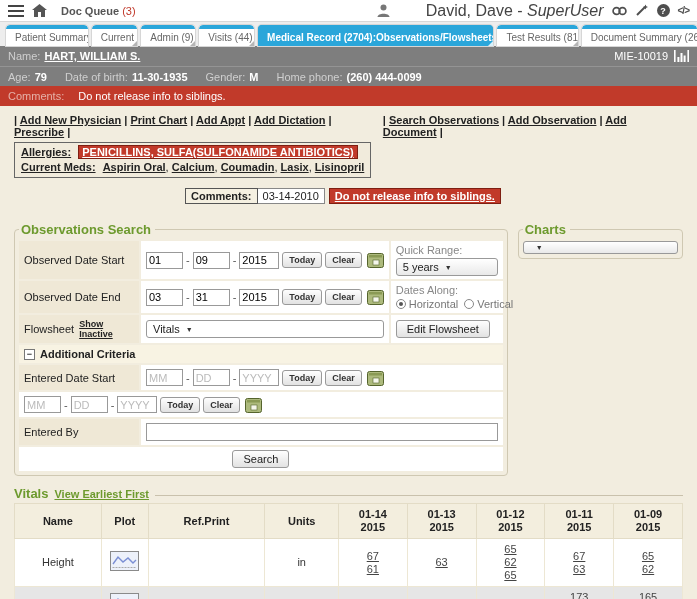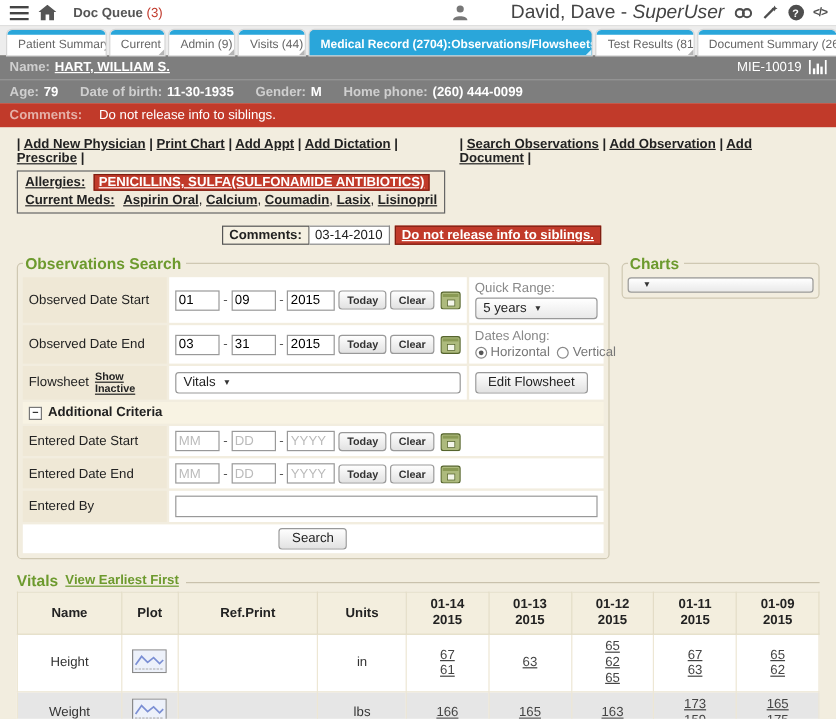--- a/index.html
+++ b/index.html
@@ -32,21 +32,21 @@
   .tab::before { content:''; position:absolute; top:0; left:0; right:0; height:4px;
     background:var(--accent,#2AA6DA); border-radius:4px 4px 0 0; }
   .tab.fold::after { content:''; position:absolute; bottom:0; right:0;
     border-left:5px solid transparent; border-bottom:5px solid #B5B5B5; }
   .tab.active { background:var(--accent,#2AA6DA); color:#FFF; font-weight:bold; }
   .tab.active::after { border-bottom-color:#D9F1FB; }
 
   
   .bar { height:20px; display:flex; align-items:center; padding:0 8px; font-size:11px; }
   .bar-gray { background:var(--bargray,#7E7E7E); color:#FFF; border-top:1px solid #949494; }
-  .bar .lbl { color:#CFCFCF; margin-right:4px;font-weight:bold; }
+  .bar .lbl { color:#CFCFCF; margin-right:4px; }
   .bar-red { background:var(--alert,#C13A2A); color:#FFF; }
   .bar-red .lbl { color:#E5B1A8; }
   .patient-name { color:#FFF; font-weight:bold; text-decoration:underline; }
   .demo-item { margin-right:18px; white-space:nowrap; }
   .demo-item b { font-weight:bold; color:#FFF; }
   .mrn { margin-left:auto; display:flex; align-items:center; gap:6px; }
 
   
   .links-row { display:flex; justify-content:space-between; margin:8px 14px 0; font-weight:bold; }
   .plink { font-weight:bold; color:#222; }
@@ -60,21 +60,21 @@
   .med-link { font-weight:bold; }
 
   
   .comment-row { margin:10px 0 0 185px; display:flex; align-items:center; }
   .comment-lbl { border:1px solid #555; background:#F5F0E1; font-weight:bold; padding:1px 5px; }
   .comment-date { border:1px solid #888; border-left:none; background:#FFF; padding:1px 5px; }
   .comment-note { background:var(--alert,#C13A2A); border:1px solid #7E1F12; color:#FFF;
     text-decoration:underline; padding:1px 5px; margin-left:4px; font-weight:bold; }
 
   
-  .fs-wrap { display:flex; align-items:flex-start; margin:8px 14px 0; gap:10px; }
+  .fs-wrap { display:flex; align-items:flex-start; margin:18px 14px 0; gap:10px; }
   fieldset { border:1px solid #CFC8B2; border-radius:4px; padding:4px; }
   fieldset.obs { width:424px; }
   fieldset.charts { width:196px; }
   legend { color:var(--green,#6D9A2E); font-weight:bold; font-size:13px; padding:0 4px 0 2px; }
 
   .frow { display:flex; gap:2px; margin-bottom:2px; }
   .fcell { padding:4px 5px; display:flex; align-items:center; }
   .flabel { width:120px; background:#EFE8D6; flex-shrink:0; }
   .fmid { background:#FFF; flex:1; gap:3px; }
   .fright { background:#FFF; width:112px; flex-shrink:0; display:block; padding:3px 5px; }
@@ -328,21 +328,20 @@
           <svg width="17" height="16" viewBox="0 0 17 16">
               <rect x="0.5" y="1.5" width="16" height="14" rx="2" fill="#ADBA7D" stroke="#55642D"></rect>
               <rect x="2" y="3" width="13" height="2.5" fill="#8A9A55"></rect>
               <rect x="6" y="8" width="6" height="5" fill="#F4F6EA" stroke="#55642D" stroke-width="0.6"></rect>
             </svg>
         </span>
       </div>
     </div>
 
     <div class="frow">
-      <div class="fcell flabel">Entered Date End</div>
       <div class="fcell fmid">
         <input class="dp" placeholder="MM" style="">
         <span class="dash"></span>
         <input class="dp" placeholder="DD" style="">
         <span class="dash"></span>
         <input class="dp yr" placeholder="YYYY" style="">
         <button class="mini-btn">Today</button>
         <button class="mini-btn">Clear</button>
         <span class="cal-icon">
           <svg width="17" height="16" viewBox="0 0 17 16">

